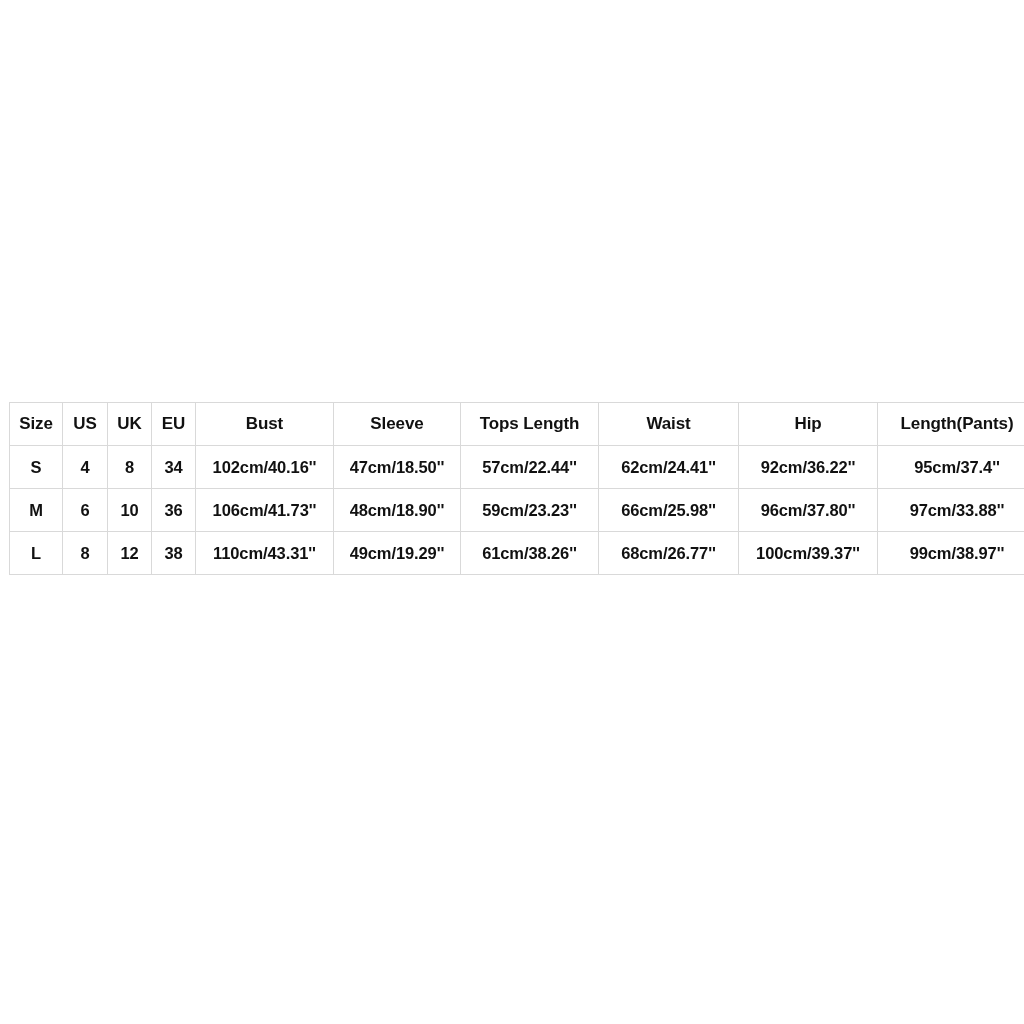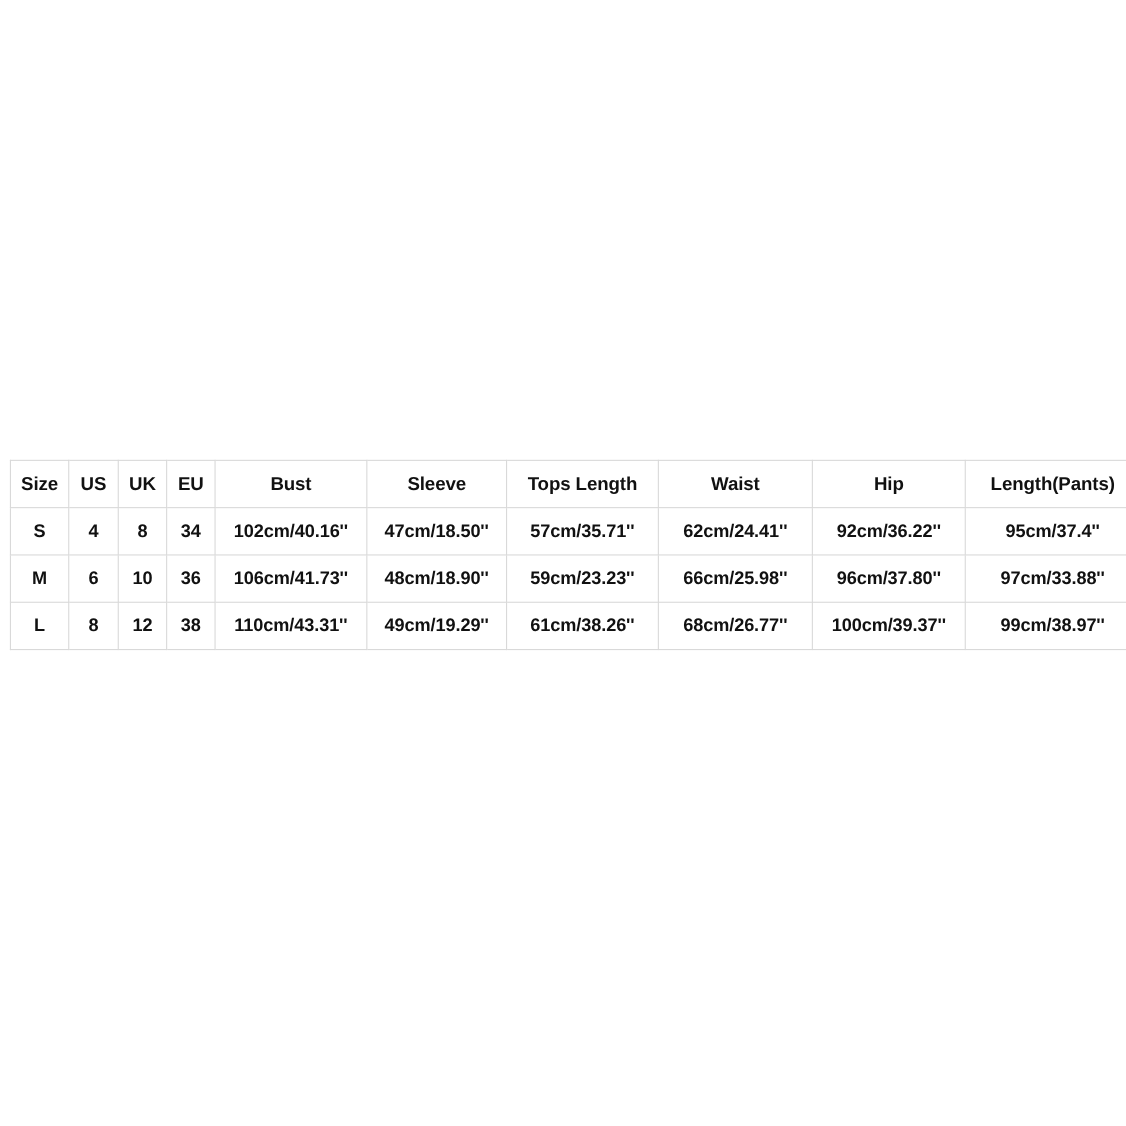--- a/index.html
+++ b/index.html
@@ -19,21 +19,21 @@
     position: relative;
     width: 1024px;
     height: 1024px;
     background: #ffffff;
   }
 
   
   #chart-wrap {
     position: absolute;
     left: 9px;
-    top: 418px;
+    top: 402px;
     width: 1006px;
   }
 
   table.size-chart {
     width: 1006px;
     border-collapse: collapse;
     table-layout: fixed;
     background: #ffffff;
     border: 1px solid #bdbdbd;
   }
@@ -110,21 +110,21 @@
       </thead>
 
       <tbody>
         <tr>
           <td class="col-size">S</td>
           <td class="col-us">4</td>
           <td class="col-uk">8</td>
           <td class="col-eu">34</td>
           <td class="col-bust">102cm/40.16''</td>
           <td class="col-slv">47cm/18.50''</td>
-          <td class="col-tops">57cm/35.71''</td>
+          <td class="col-tops">57cm/22.44''</td>
           <td class="col-waist">62cm/24.41''</td>
           <td class="col-hip">92cm/36.22''</td>
           <td class="col-len">95cm/37.4''</td>
         </tr>
         <tr>
           <td class="col-size">M</td>
           <td class="col-us">6</td>
           <td class="col-uk">10</td>
           <td class="col-eu">36</td>
           <td class="col-bust">106cm/41.73''</td>

